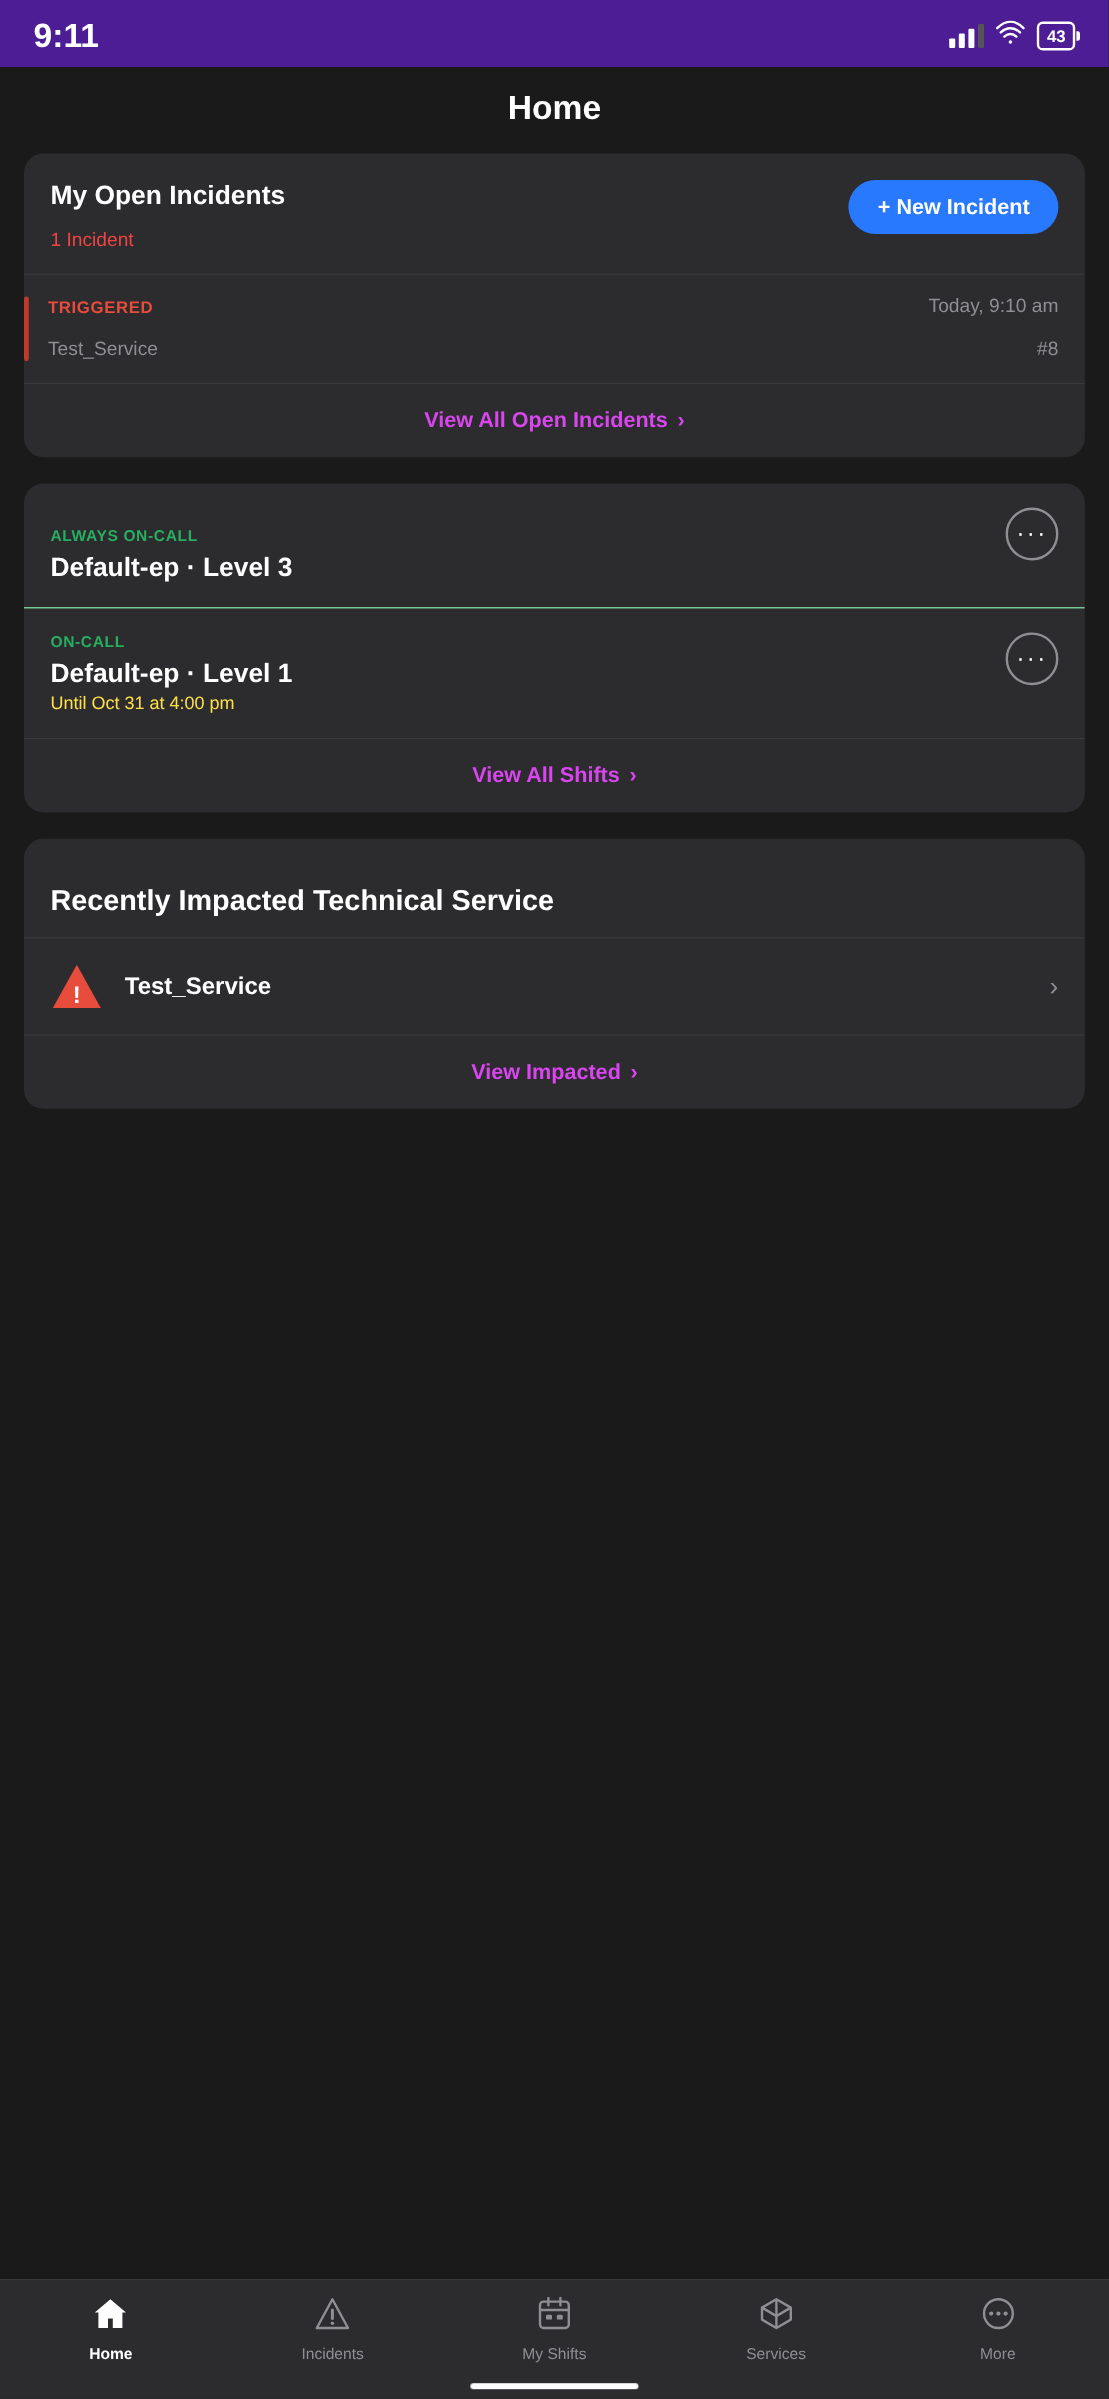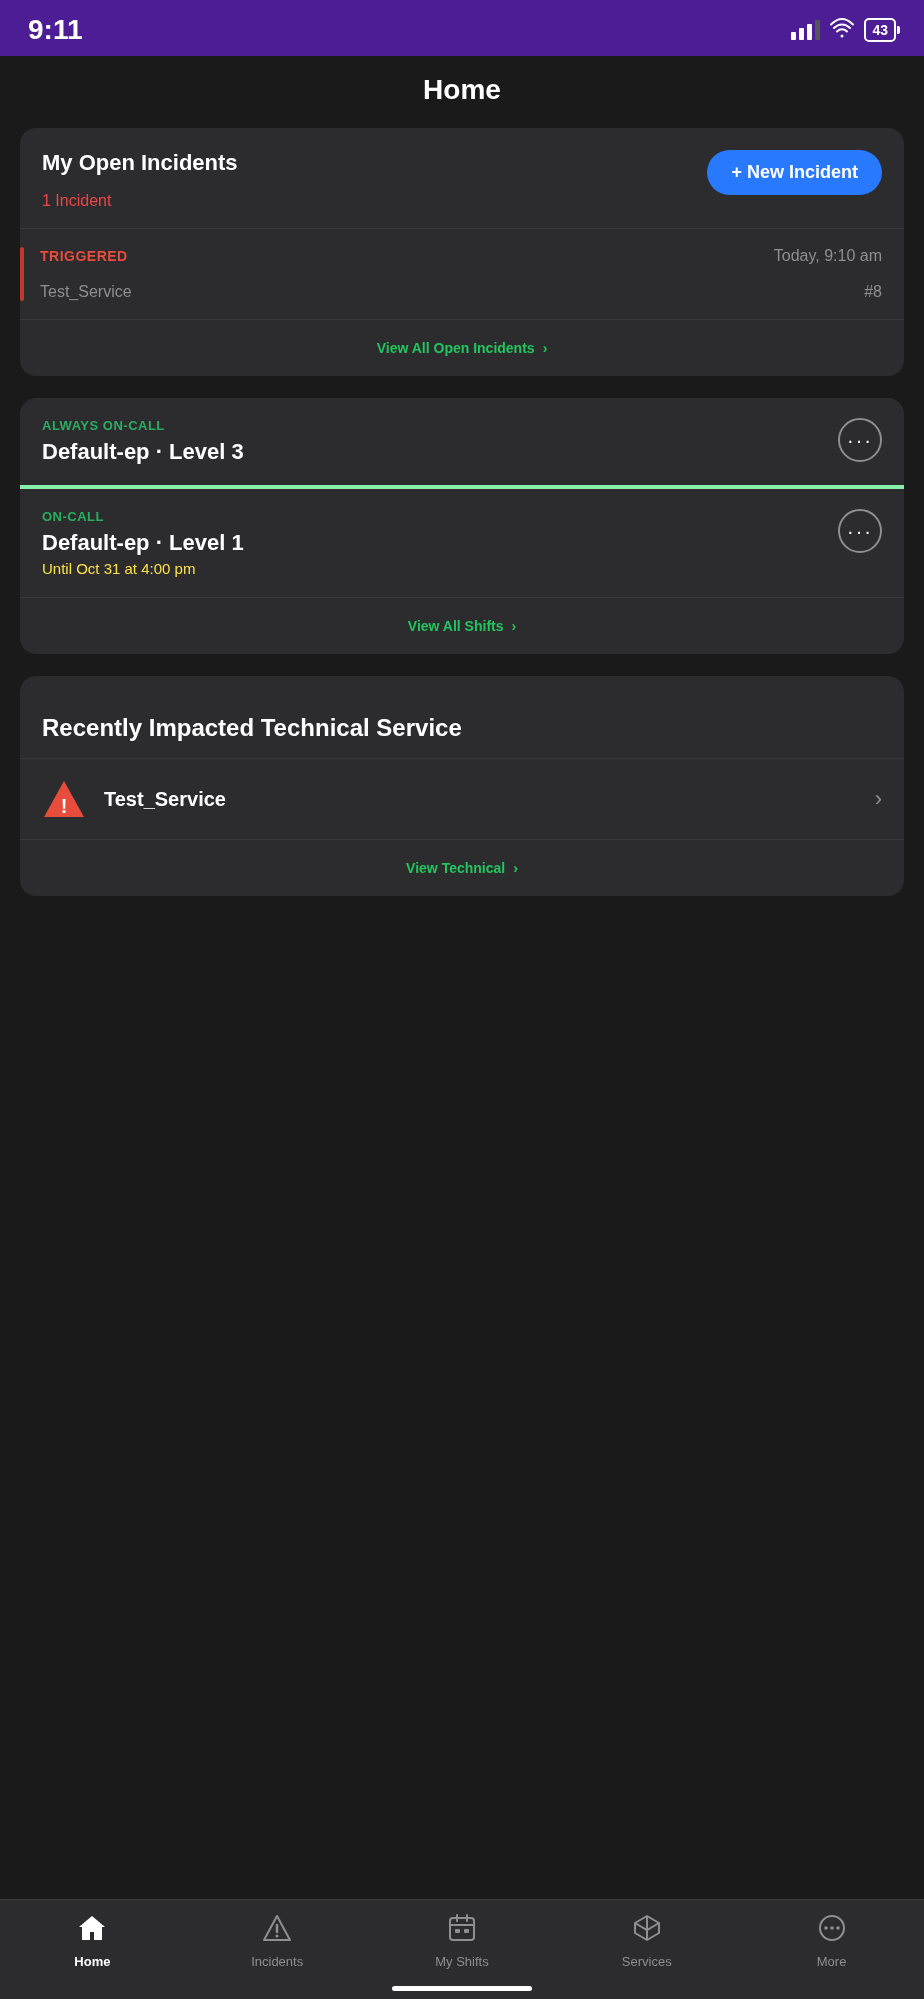--- a/index.html
+++ b/index.html
@@ -181,51 +181,52 @@
     .view-all-row {
       display: flex;
       justify-content: center;
       align-items: center;
       padding: 20px;
       cursor: pointer;
       border-top: 1px solid #3a3a3c;
       gap: 8px;
     }
     .view-all-row span {
-      font-size: 14px;
+      font-size: 18px;
       font-weight: 600;
-      color: #22c55e;
+      color: #d946ef;
     }
     .chevron {
       color: #8e8e93;
       font-size: 20px;
     }
 
     
     .shift-item {
       padding: 20px 22px;
     }
     .shift-item + .shift-item {
-      border-top: 4px solid #86efac;
+      border-top: 1px solid #86efac;
     }
     .shift-header {
       display: flex;
       justify-content: space-between;
       align-items: flex-start;
     }
     .shift-info {
       flex: 1;
     }
     .always-oncall-badge {
       color: #27ae60;
       font-size: 13px;
       font-weight: 700;
       letter-spacing: 0.5px;
       text-transform: uppercase;
       margin-bottom: 6px;
+      margin-top: 16px;
     }
     .oncall-badge {
       color: #27ae60;
       font-size: 13px;
       font-weight: 700;
       letter-spacing: 0.5px;
       text-transform: uppercase;
       margin-bottom: 6px;
     }
     .shift-title {
@@ -443,21 +444,21 @@
           <text x="22" y="36" text-anchor="middle" fill="white" font-size="20" font-weight="900">!</text>
         </svg>
       </div>
       <div class="service-info">
         <div class="service-name">Test_Service</div>
       </div>
       <span class="chevron" style="font-size:22px; color:#8e8e93; margin-left:10px;">›</span>
     </div>
 
     <div class="view-all-row">
-      <span>View Technical</span>
+      <span>View Impacted</span>
       <span class="chevron">›</span>
     </div>
   </div>
 
   <div style="height: 120px;"></div>
 </div>
 
 <nav class="bottom-nav">
 
   <div class="nav-item">

